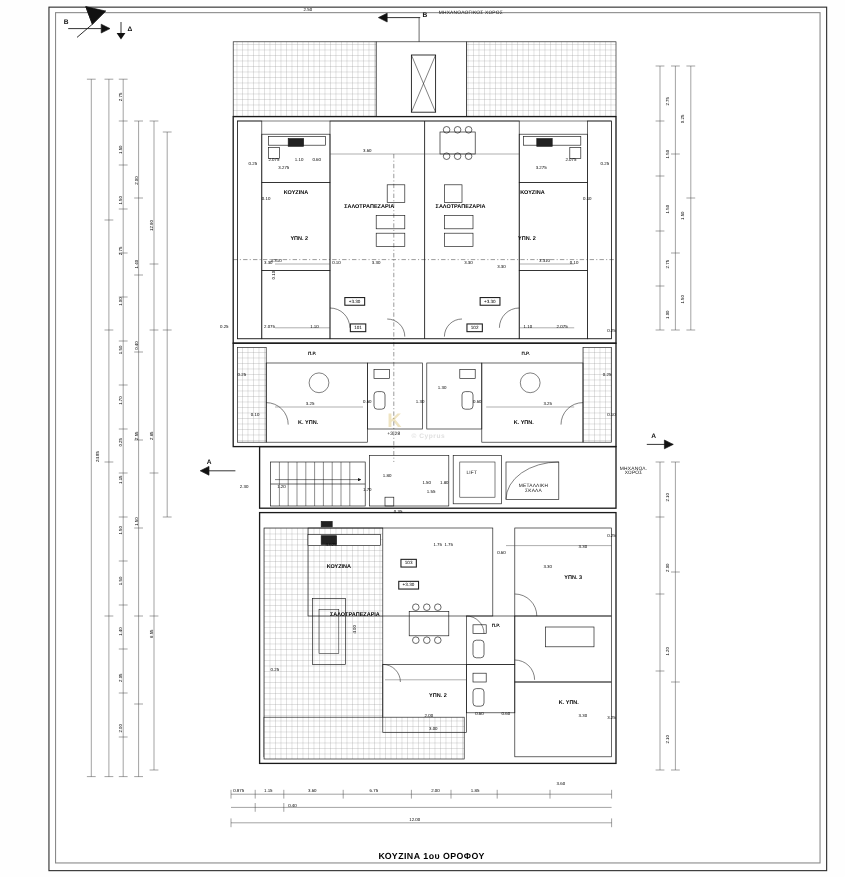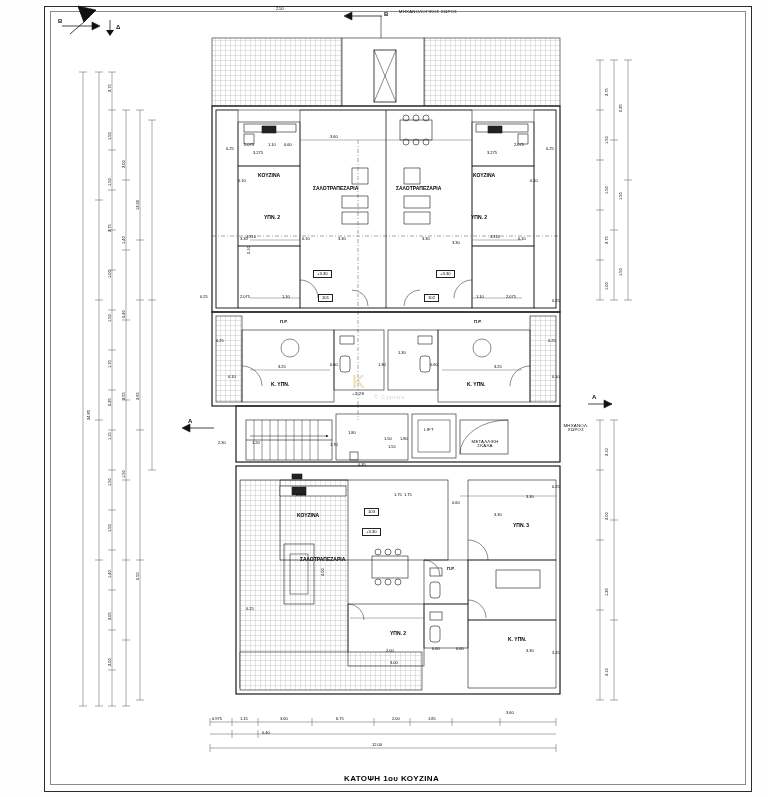--- a/index.html
+++ b/index.html
@@ -559,15 +559,15 @@
     <div class="dim" style="left:358px;top:462px">0.35</div>
     <div class="dim" style="left:384px;top:436px">1.50</div>
     <div class="dim" style="left:388px;top:444px">1.55</div>
     <div class="dim" style="left:218px;top:440px">2.30</div>
 
     <div class="watermark">
       <span class="wm-k">K</span>
       <span class="wm-t">© Cyprus</span>
     </div>
 
-    <div class="title" style="left:344px;top:774px">ΚΑΤΟΨΗ 1ου ΚΟΥΖΙΝΑ</div>
+    <div class="title" style="left:344px;top:774px">ΚΟΥΖΙΝΑ 1ου ΟΡΟΦΟΥ</div>
   </div>
 </div>
 
 </body></html>

